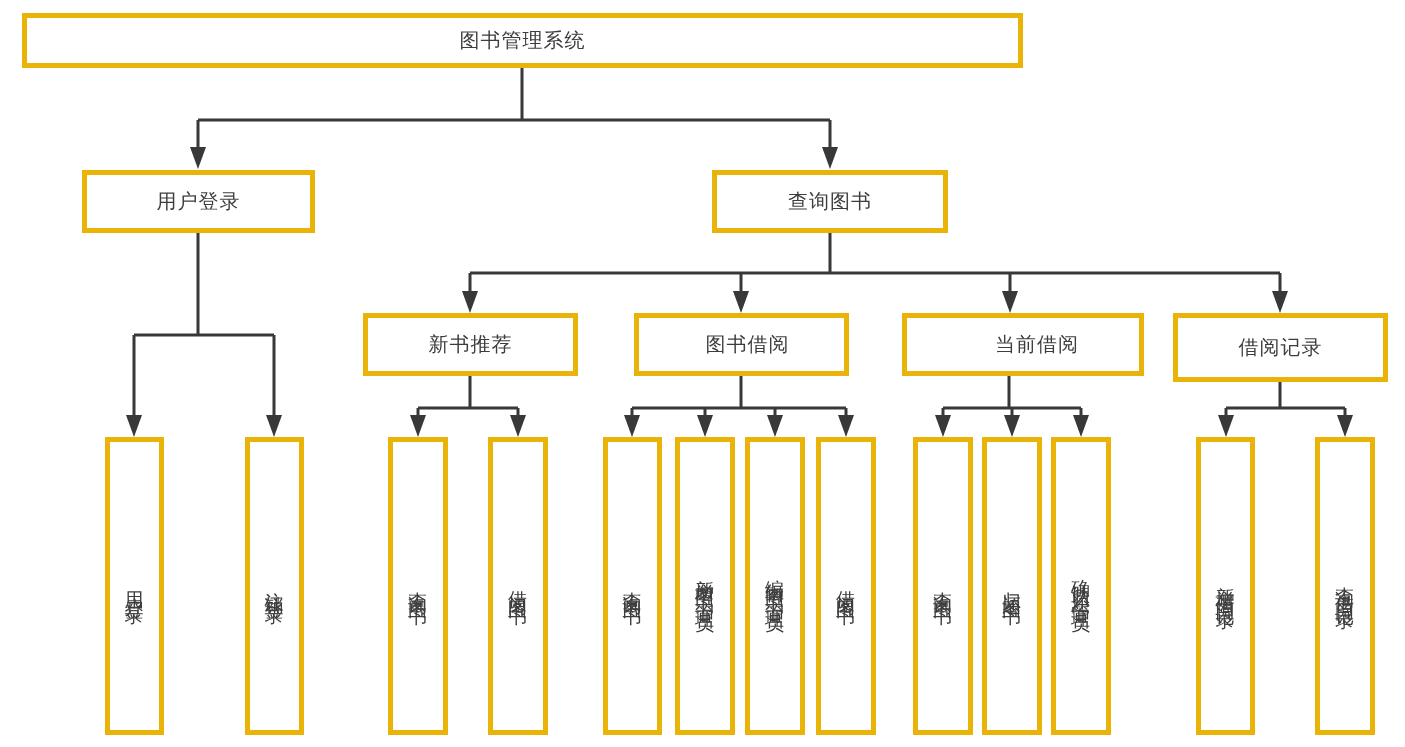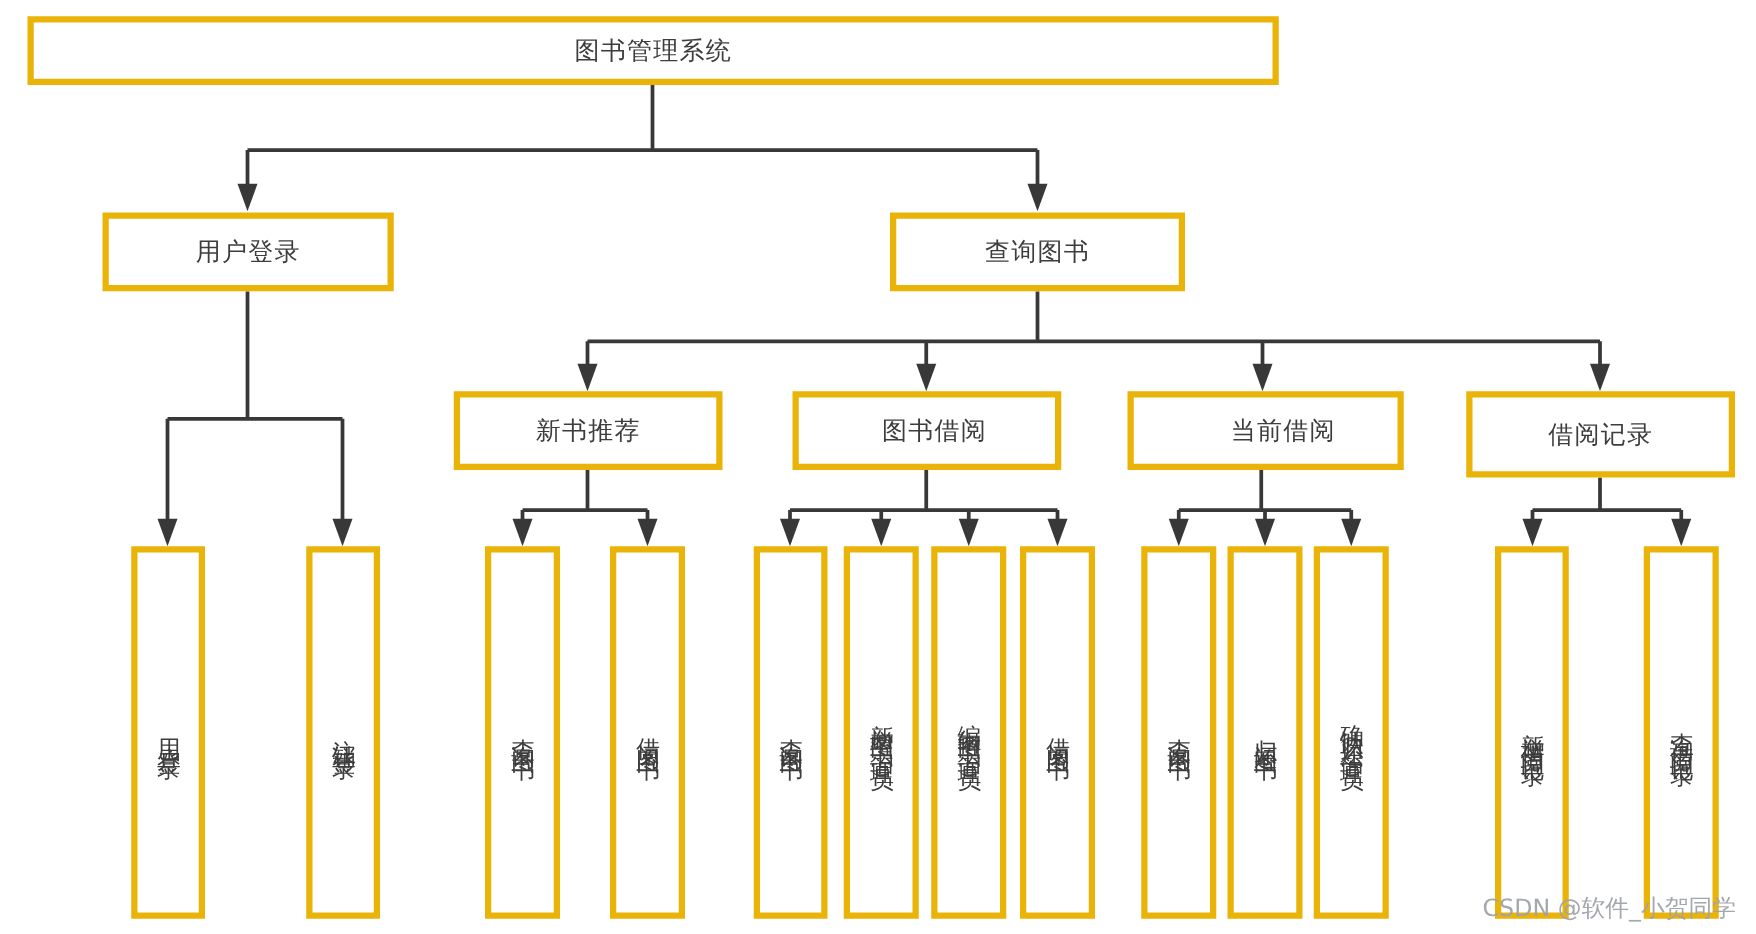--- a/index.html
+++ b/index.html
@@ -82,21 +82,21 @@
   <div class="node" style="left:712px; top:170px; width:236px; height:63px;">
     <span class="h-label">查询图书</span>
   </div>
 
   <div class="node" style="left:363px; top:313px; width:215px; height:63px;justify-content:center;">
     <span class="h-label">新书推荐</span>
   </div>
   <div class="node" style="left:634px; top:313px; width:215px; height:63px;padding-left:12px;">
     <span class="h-label">图书借阅</span>
   </div>
-  <div class="node" style="left:902px; top:313px; width:221px; height:63px;padding-left:28px;">
+  <div class="node" style="left:902px; top:313px; width:242px; height:63px;padding-left:28px;">
     <span class="h-label">当前借阅</span>
   </div>
   <div class="node" style="left:1173px; top:313px; width:215px; height:69px;">
     <span class="h-label">借阅记录</span>
   </div>
 
   <div class="node" style="left:105px; top:437px; width:59px; height:298px;">
     <span class="v-label">用户登录</span>
   </div>
   <div class="node" style="left:245px; top:437px; width:59px; height:298px;">
@@ -129,15 +129,14 @@
   <div class="node" style="left:1051px; top:437px; width:60px; height:298px;">
     <span class="v-label">确认归还（管理员）</span>
   </div>
   <div class="node" style="left:1196px; top:437px; width:59px; height:298px;">
     <span class="v-label">新增借阅记录</span>
   </div>
   <div class="node" style="left:1315px; top:437px; width:60px; height:298px;">
     <span class="v-label">查询借阅记录</span>
   </div>
 
-  <div class="watermark">CSDN @软件_小贺同学</div>
 
 </div>
 
 </body></html>

